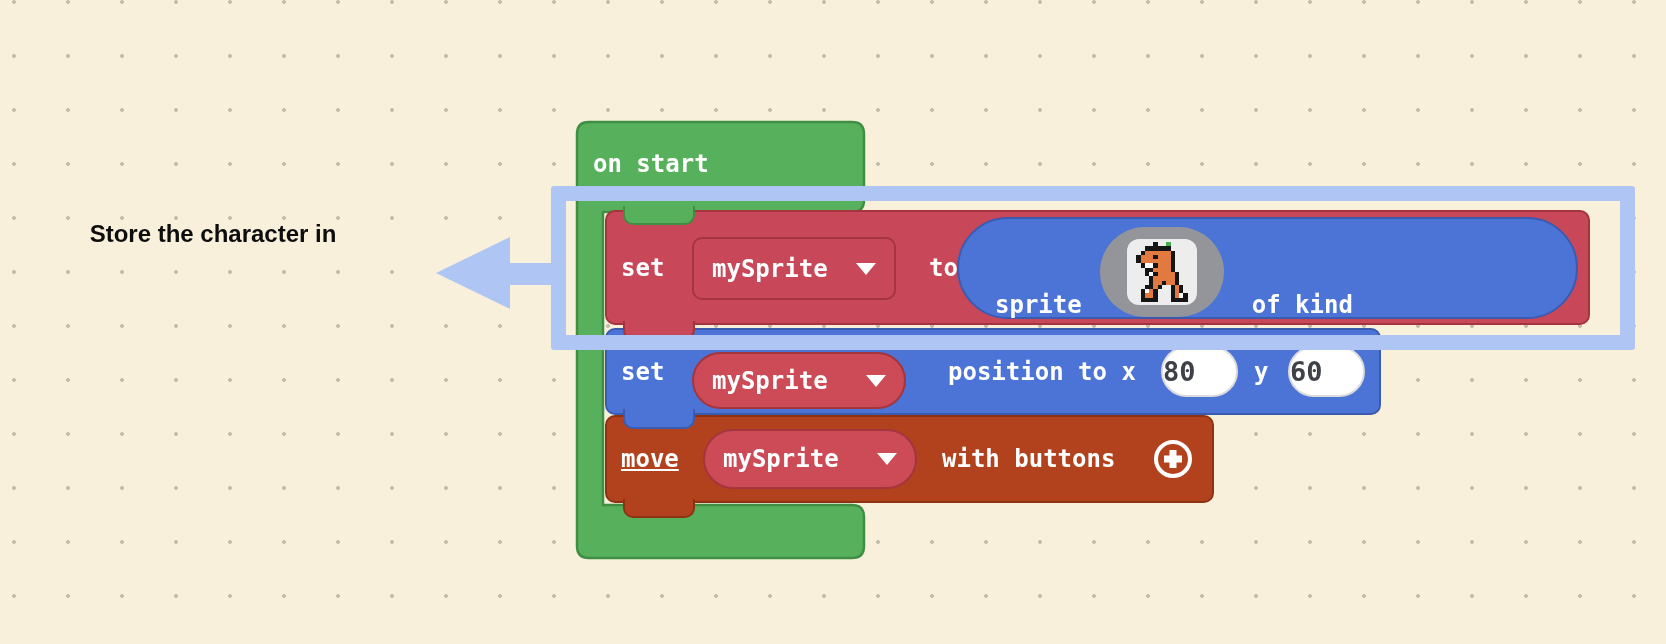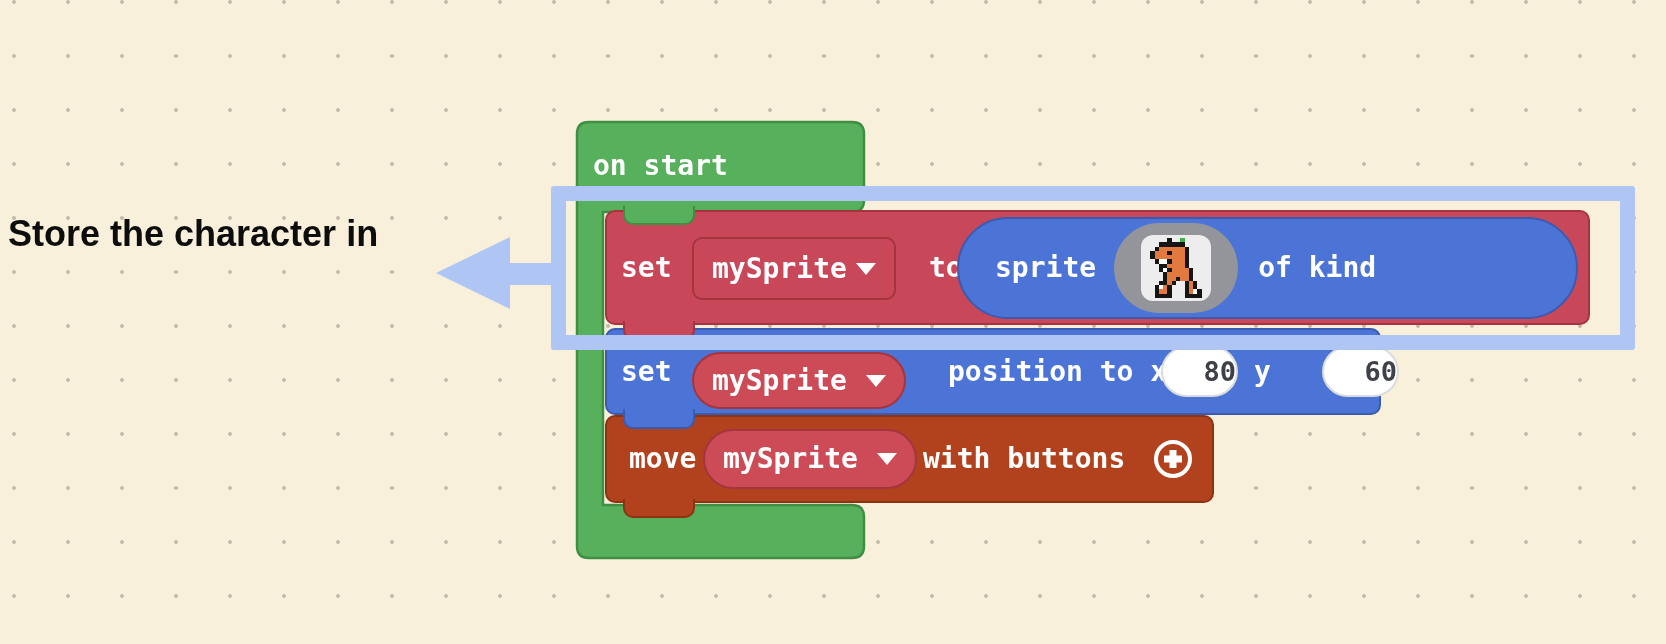--- a/index.html
+++ b/index.html
@@ -10,21 +10,21 @@
     background-image:radial-gradient(circle,#C6BDAC 1.7px,transparent 2.2px);
     background-size:54px 54px;
     background-position:41px 29px;
     overflow:hidden;
     font-family:"DejaVu Sans Mono",monospace;
   }
   .mono{
     color:#fff;
     font-family:"DejaVu Sans Mono",monospace;
     font-weight:bold;
-    font-size:28px;
+    font-size:24px;
     white-space:pre;
     line-height:1;
   }
   .abs{position:absolute;}
   .vcenter{top:50%;transform:translateY(-50%);}
   .block{
     position:absolute;
     box-sizing:border-box;
     border-radius:10px;
     z-index:2;
@@ -53,34 +53,35 @@
     justify-content:space-between;
     padding:0 18px;
   }
   .numoval{
     position:absolute;
     box-sizing:border-box;
     width:77px;height:51px;
     background:#fff;
     border:2.5px solid #DCDCDC;
     border-radius:26px;
-    display:flex;align-items:center;justify-content:flex-end;
+    display:flex;align-items:center;justify-content:flex-start;
   }
   .numtext{
     color:#3E4148;
     font-family:"DejaVu Sans Mono",monospace;
     font-weight:bold;
     font-size:27px;
   }
   #annotation{
     position:absolute;
     left:8px;top:214px;width:410px;
+    text-align:center;
     font-family:"Liberation Sans",sans-serif;
     font-weight:bold;
-    font-size:36px;
+    font-size:24px;
     line-height:39px;
     color:#0D0D0D;
     z-index:4;
   }
   .hl{z-index:5;position:absolute;}
 </style>
 </head>
 <body>
 
 <div id="canvas">
@@ -94,21 +95,21 @@
   </svg>
   <span class="mono abs" style="left:593px;top:152px;z-index:2;">on start</span>
 
   <div class="block" style="left:605px;top:210px;width:985px;height:115px;background:#C8485A;border:2.5px solid #A4353F;">
     <span class="mono abs vcenter" style="left:14px;">set</span>
     <div class="oval" style="left:85px;top:25px;width:204px;height:63px;background:#C8485A;border:2.5px solid #A4353F;border-radius:10px;">
       <span class="mono">mySprite</span>
       <span class="dd-arrow"></span>
     </div>
     <span class="mono abs vcenter" style="left:300px;margin-left:22px;">to</span>
-    <div style="position:absolute;left:350px;top:5px;width:621px;height:102px;border-radius:51px;background:#4B74D6;border:2.5px solid #3A5BB0;box-sizing:border-box;display:flex;align-items:center;">
+    <div style="position:absolute;left:350px;top:5px;width:621px;height:102px;border-radius:51px;background:#4B74D6;border:2.5px solid #3A5BB0;box-sizing:border-box;display:flex;align-items:flex-end;">
       <span class="mono" style="margin-left:36px;">sprite</span>
       <div style="margin-left:18px;flex:none;width:124px;height:90px;border-radius:46px;background:#94959B;display:flex;align-items:center;justify-content:center;">
         <div style="width:70px;height:66px;background:#EDEDED;border-radius:12px;display:flex;align-items:center;justify-content:center;">
           <svg id="dino-svg" width="52" height="60" viewBox="0 0 12 14" style="shape-rendering:crispEdges;">
               <rect x="4" y="0" width="1" height="1" fill="#151515"></rect>
               <rect x="7" y="0" width="1" height="1" fill="#45B04A"></rect>
               <rect x="2" y="1" width="1" height="1" fill="#151515"></rect>
               <rect x="3" y="1" width="1" height="1" fill="#151515"></rect>
               <rect x="4" y="1" width="1" height="1" fill="#151515"></rect>
               <rect x="5" y="1" width="1" height="1" fill="#151515"></rect>
@@ -203,47 +204,47 @@
               <rect x="2" y="13" width="1" height="1" fill="#151515"></rect>
               <rect x="3" y="13" width="1" height="1" fill="#151515"></rect>
               <rect x="4" y="13" width="1" height="1" fill="#151515"></rect>
               <rect x="8" y="13" width="1" height="1" fill="#151515"></rect>
               <rect x="9" y="13" width="1" height="1" fill="#151515"></rect>
               <rect x="10" y="13" width="1" height="1" fill="#151515"></rect>
               <rect x="11" y="13" width="1" height="1" fill="#151515"></rect>
             </svg>
         </div>
       </div>
-      <span class="mono" style="margin-left:20px;">of kind</span>
+      <span class="mono" style="margin-left:28px;">of kind</span>
     </div>
   </div>
 
   <div class="block" style="left:605px;top:328px;width:776px;height:87px;background:#4B74D6;border:2.5px solid #3A5BB0;">
     <span class="mono abs vcenter" style="left:14px;">set</span>
     <div class="oval" style="left:85px;top:22px;width:214px;height:57px;background:#CC4B56;border:2.5px solid #A4353F;border-radius:29px;">
       <span class="mono">mySprite</span>
       <span class="dd-arrow"></span>
     </div>
     <span class="mono abs vcenter" style="left:317px;margin-left:24px;">position to x</span>
     <div class="numoval" style="left:554px;top:16px;">
       <span class="numtext">80</span>
     </div>
     <span class="mono abs vcenter" style="left:647px;">y</span>
-    <div class="numoval" style="left:715px;top:16px;">
+    <div class="numoval" style="left:681px;top:16px;">
       <span class="numtext">60</span>
     </div>
   </div>
 
   <div class="block" style="left:605px;top:415px;width:609px;height:88px;background:#B2421E;border:2.5px solid #8E3312;">
-    <span class="mono abs vcenter" style="left:22px;">move</span>
+    <span class="mono abs vcenter" style="left:14px;text-decoration:underline;">move</span>
     <div class="oval" style="left:96px;top:12px;width:214px;height:60px;background:#CC4B56;border:2.5px solid #A4353F;border-radius:30px;">
       <span class="mono">mySprite</span>
       <span class="dd-arrow"></span>
     </div>
-    <span class="mono abs vcenter" style="left:316px;">with buttons</span>
+    <span class="mono abs vcenter" style="left:335px;">with buttons</span>
     <svg class="abs vcenter" style="left:543px;" width="46" height="46" viewBox="0 0 46 46">
       <circle cx="23" cy="23" r="17" fill="none" stroke="#fff" stroke-width="4"></circle>
       <line x1="23" y1="14" x2="23" y2="32" stroke="#fff" stroke-width="7"></line>
       <line x1="14" y1="23" x2="32" y2="23" stroke="#fff" stroke-width="7"></line>
     </svg>
   </div>
 
   <div class="tab" style="left:623px;top:206px;height:19px;background:#57B05B;border-color:#3F8E44;"></div>
   <div class="tab" style="left:623px;top:321px;height:19px;background:#C8485A;border-color:#A4353F;"></div>
   <div class="tab" style="left:623px;top:409px;height:20px;background:#4B74D6;border-color:#3A5BB0;"></div>

